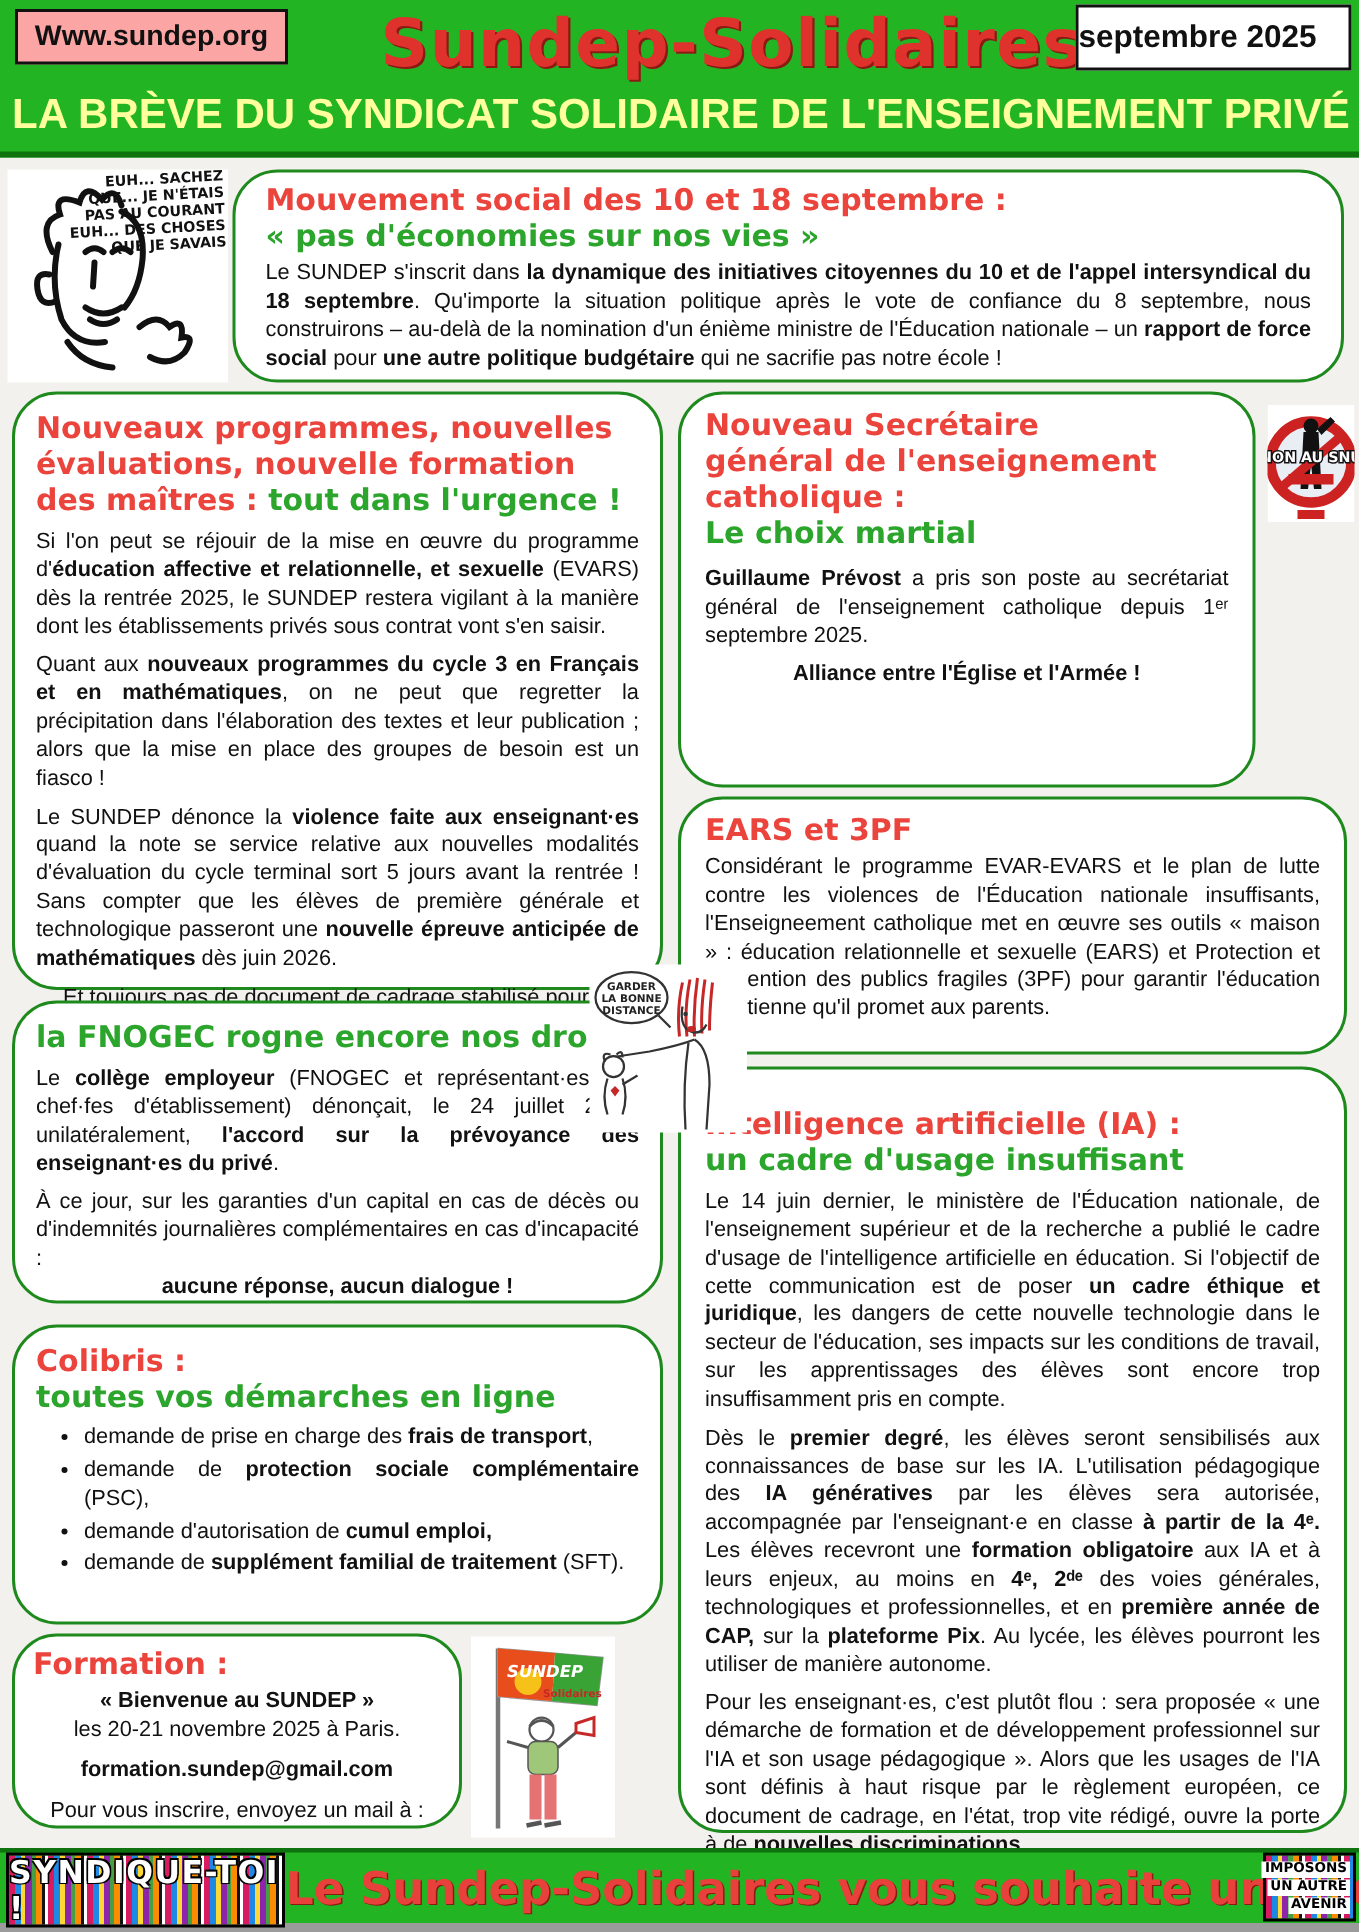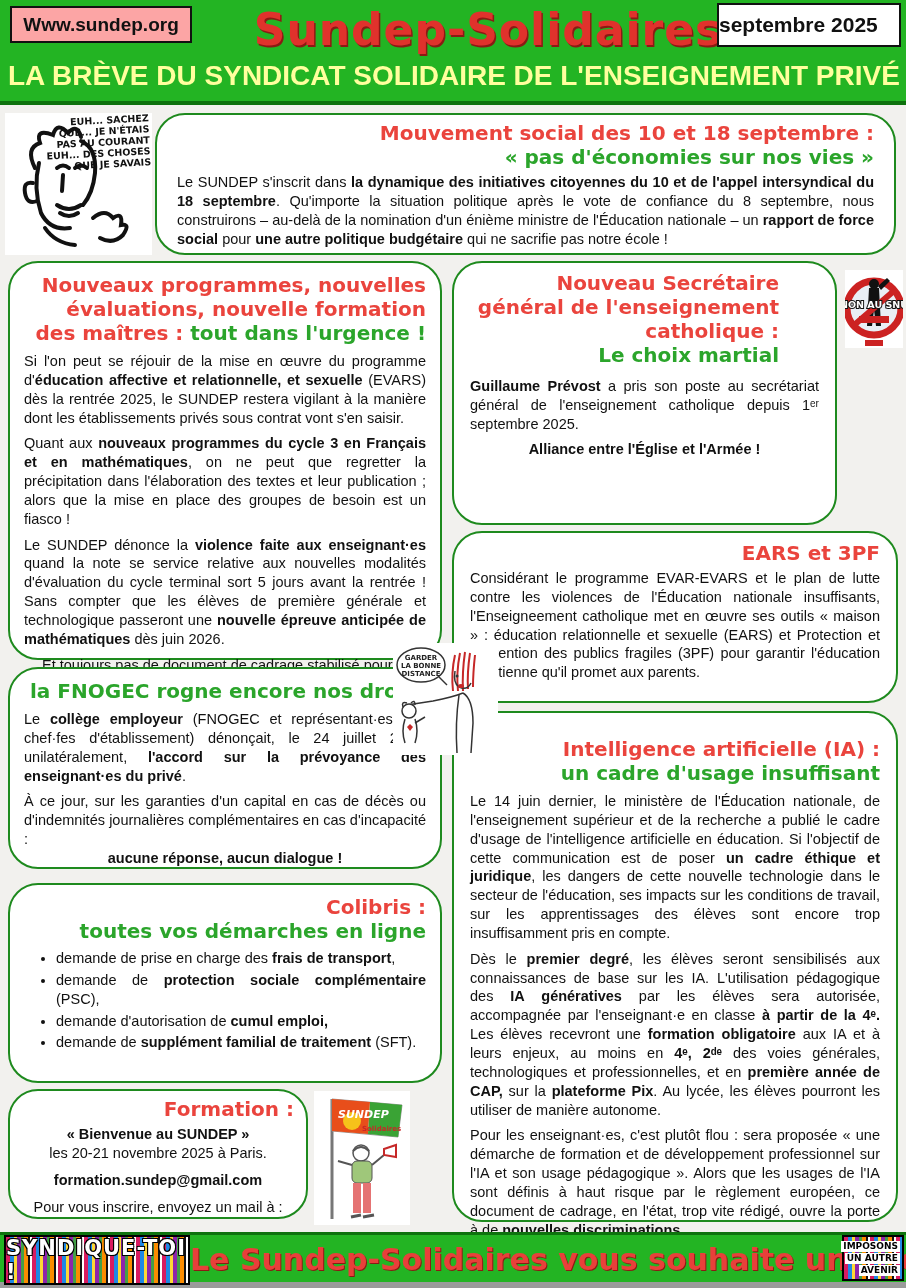--- a/index.html
+++ b/index.html
@@ -12,21 +12,21 @@
   .site-box{position:absolute;left:10px;top:6px;width:178px;height:33px;background:#fca5a5;border:2px solid #111;
             display:flex;align-items:center;justify-content:center;font-weight:bold;font-size:19px;}
   .date-box{position:absolute;right:5px;top:3px;width:180px;height:40px;background:#fff;border:2px solid #111;
             display:flex;align-items:center;justify-content:flex-start;font-weight:bold;font-size:21px;}
   .main-title{position:absolute;left:200px;right:130px;top:4px;text-align:center;font-size:44px;
               color:#e0322c;text-shadow:1.5px 1.5px 0 #8b1a14;letter-spacing:1px;}
   .tagline{position:absolute;left:8px;top:60px;width:890px;font-size:28px;font-weight:bold;color:#ffff9e;white-space:nowrap;}
 
   
   .gbox{position:absolute;background:#fff;border:2px solid #1e8a1e;border-radius:30px;box-sizing:border-box;}
-  .box-title{text-align:right;font-size:20px;line-height:1.2;margin:2px 0 4px 0;}
+  .box-title{text-align:left;font-size:20px;line-height:1.2;margin:2px 0 4px 0;}
   .t-red{color:#ea443d;}
   .t-green{color:#2ba52b;}
   .t-block{display:block;}
   .gbox p{font-size:14.5px;line-height:1.3;text-align:justify;margin:7px 0;}
   .gbox p.center{text-align:center;}
   .gbox p.tight{margin:0;}
   .gbox ul{margin:6px 0 0 0;padding-left:32px;}
   .gbox li{font-size:14.5px;line-height:1.3;text-align:justify;margin:3px 0;}
 
   

